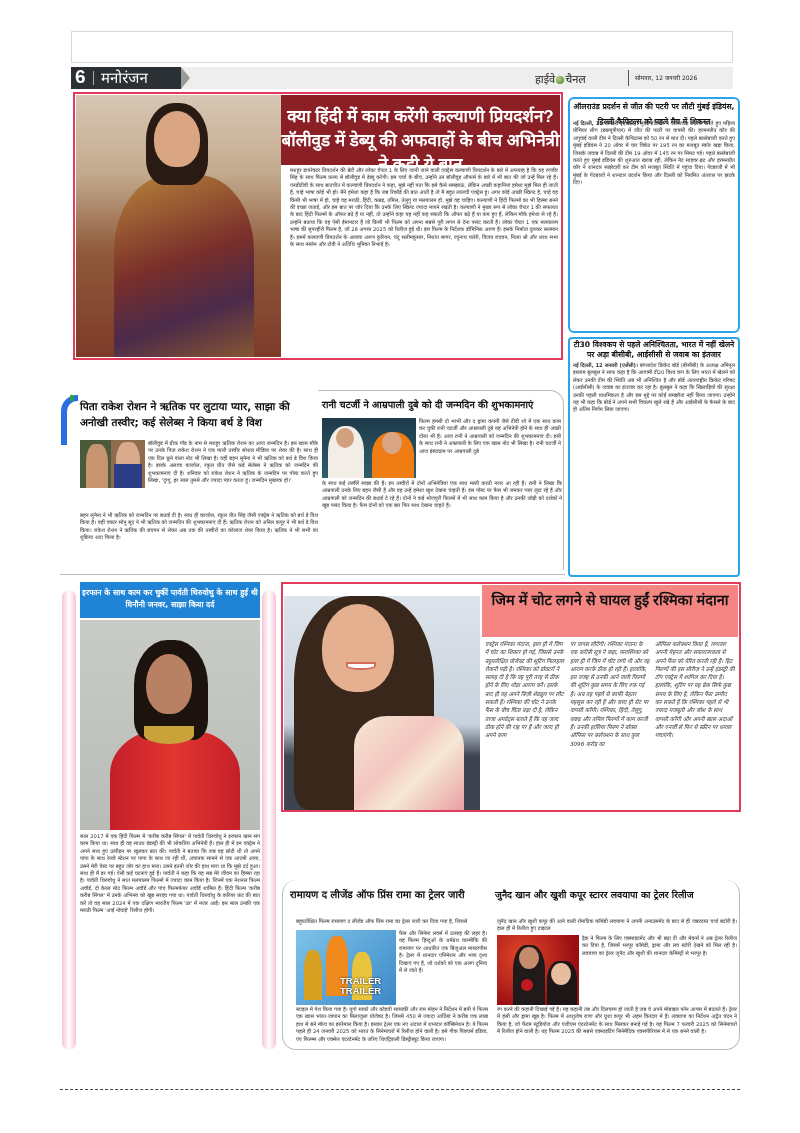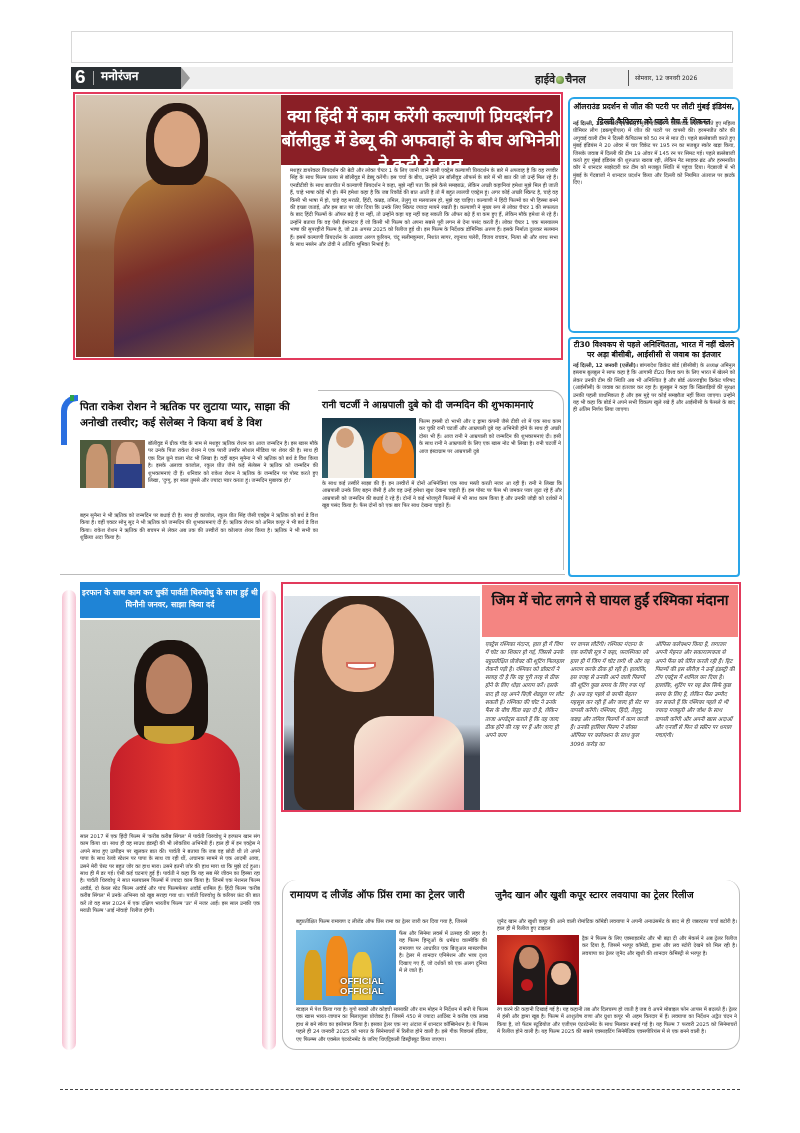--- a/index.html
+++ b/index.html
@@ -10,23 +10,23 @@
   .bodytxt { font-size: 5.2px; line-height: 7.4px; color: #333; text-align: justify; overflow: hidden; }
 
   
   .topbox { left: 71px; top: 31px; width: 662px; height: 32px; border: 1px solid #d8d8d8; background: #fff; }
 
   
   .mast { left: 71px; top: 67px; width: 662px; height: 22px; background: #eeeeee; }
   .mast-left { left: 71px; top: 67px; width: 110px; height: 22px; background: #2b3034; color: #fff; }
   .mast-left .pg { position:absolute; left:4px; top:-1px; font-family: "Liberation Sans", sans-serif; font-weight: 700; font-size: 19px; }
   .mast-left .sep { position:absolute; left:22px; top:4px; width:1px; height:14px; background:#aaa; }
-  .mast-left .sec { position:absolute; left:30px; top:0px; font-weight: 700; font-size: 12px; text-align: center; }
+  .mast-left .sec { position:absolute; left:30px; top:0px; font-weight: 400; font-size: 15px; text-align: center; }
   .mast-arrow { left: 181px; top: 67px; width: 0; height: 0; border-top: 11px solid transparent; border-bottom: 11px solid transparent; border-left: 9px solid #9a9a9a; }
-  .brand { left: 535px; top: 71px; font-weight: 700; font-size: 11px; color: #222; }
+  .brand { left: 535px; top: 71px; font-weight: 400; font-size: 11px; color: #222; }
   .brand .logo-dot { display:inline-block; width:8px; height:8px; border-radius:50%; background: radial-gradient(circle at 35% 35%, #b5d17f, #4b7c2b); vertical-align: middle; margin: 0 1px; }
   .mast-vsep { left: 628px; top: 70px; width: 1px; height: 16px; background: #555; }
   .date { left: 635px; top: 74px; font-size: 6px; color: #222; }
 
   
   .lead-frame { left: 73px; top: 92px; width: 490px; height: 268px; border: 2px solid #e23a5c; background: #fff; }
   .lead-photo { left: 76px; top: 95px; width: 205px; height: 262px; background: linear-gradient(180deg,#d7c7b4 0%,#c3aa8d 30%,#8f5a3b 60%,#7d3a28 100%); overflow:hidden; }
   .lead-photo .face { position:absolute; left:78px; top:16px; width:46px; height:56px; border-radius:50% 50% 45% 45%; background:#d9a582; }
   .lead-photo .hair { position:absolute; left:70px; top:8px; width:62px; height:82px; border-radius:45% 45% 30% 30%; background:#2a1a14; }
   .lead-photo .dress { position:absolute; left:38px; top:80px; width:140px; height:190px; border-radius:40% 40% 0 0; background:linear-gradient(160deg,#b6843b,#7a2f2a 45%,#4b2a4a 70%,#8e5a2f); }
@@ -201,21 +201,21 @@
 <div class="abs rm-col rm-col3">ऑफिस कलेक्शन किया है, लगातार अपनी मेहनत और सकारात्मकता से अपने फैंस को प्रेरित करती रही हैं। हिट फिल्मों की इस सीरीज़ ने उन्हें इंडस्ट्री की टॉप एक्ट्रेस में शामिल कर दिया है। हालांकि, शूटिंग पर यह ब्रेक सिर्फ कुछ समय के लिए है, लेकिन फैंस उम्मीद कर सकते हैं कि रश्मिका पहले से भी ज्यादा मजबूती और जोश के साथ वापसी करेंगी और अपनी खास अदाओं और एनर्जी से फिर से स्क्रीन पर धमाल मचाएंगी।</div>
 
 <div class="abs bottom-frame"></div>
 
 <div class="abs ram-head">रामायण द लीजेंड ऑफ प्रिंस रामा का ट्रेलर जारी</div>
 <div class="abs ram-body1 bodytxt">बहुप्रतीक्षित फिल्म रामायण द लीजेंड ऑफ प्रिंस रामा का ट्रेलर जारी कर दिया गया है, जिससे</div>
 <div class="abs ram-photo">
   <div class="fig2"></div>
     <div class="fig1"></div>
     <div class="fig3"></div>
-  <div class="badge">OFFICIAL OFFICIAL</div>
+  <div class="badge">TRAILER TRAILER</div>
 </div>
 <div class="abs ram-body2 bodytxt">फैंस और सिनेमा लवर्स में उत्साह की लहर है। यह फिल्म हिन्दुओं के धर्मग्रंथ वाल्मीकि की रामायण पर आधारित एक बिजुअल मास्टरपीस है। ट्रेलर में शानदार एनिमेशन और भव्य दृश्य दिखाए गए हैं, जो दर्शकों को एक अलग दुनिया में ले जाते हैं।</div>
 <div class="abs ram-body3 bodytxt">स्टाइल में पेश किया गया है। यूगो साको और कोइची सासाकी और राम मोहन ने निर्देशन में बनी ये फिल्म एक खास भारत-जापान का मिलाजुला प्रोजेक्ट है। जिसमें 450 से ज्यादा आर्टिस्ट ने करीब एक लाख हाथ से बने स्केच का इस्तेमाल किया है। इसका ट्रेलर एक नए अंदाज में शानदार कॉम्बिनेशन है। ये फिल्म पहले ही 24 जनवरी 2025 को भारत के सिनेमाघरों में रिलीज होने वाली है। इसे गीक पिक्चर्स इंडिया, एए फिल्म्स और एक्सेल एंटरटेनमेंट के जरिए थिएट्रिकली डिस्ट्रीब्यूट किया जाएगा।</div>
 
 <div class="abs ly-head">जुनैद खान और खुशी कपूर स्टारर लवयापा का ट्रेलर रिलीज</div>
 <div class="abs ly-body1 bodytxt">जुनैद खान और खुशी कपूर की आने वाली रोमांटिक कॉमेडी लवयापा ने अपनी अनाउंसमेंट के बाद से ही जबरदस्त चर्चा बटोरी है। हाल ही में रिलीज हुए टाइटल</div>
 <div class="abs ly-photo">
   <div class="m"></div>
     <div class="mf"></div>
     <div class="w"></div>

